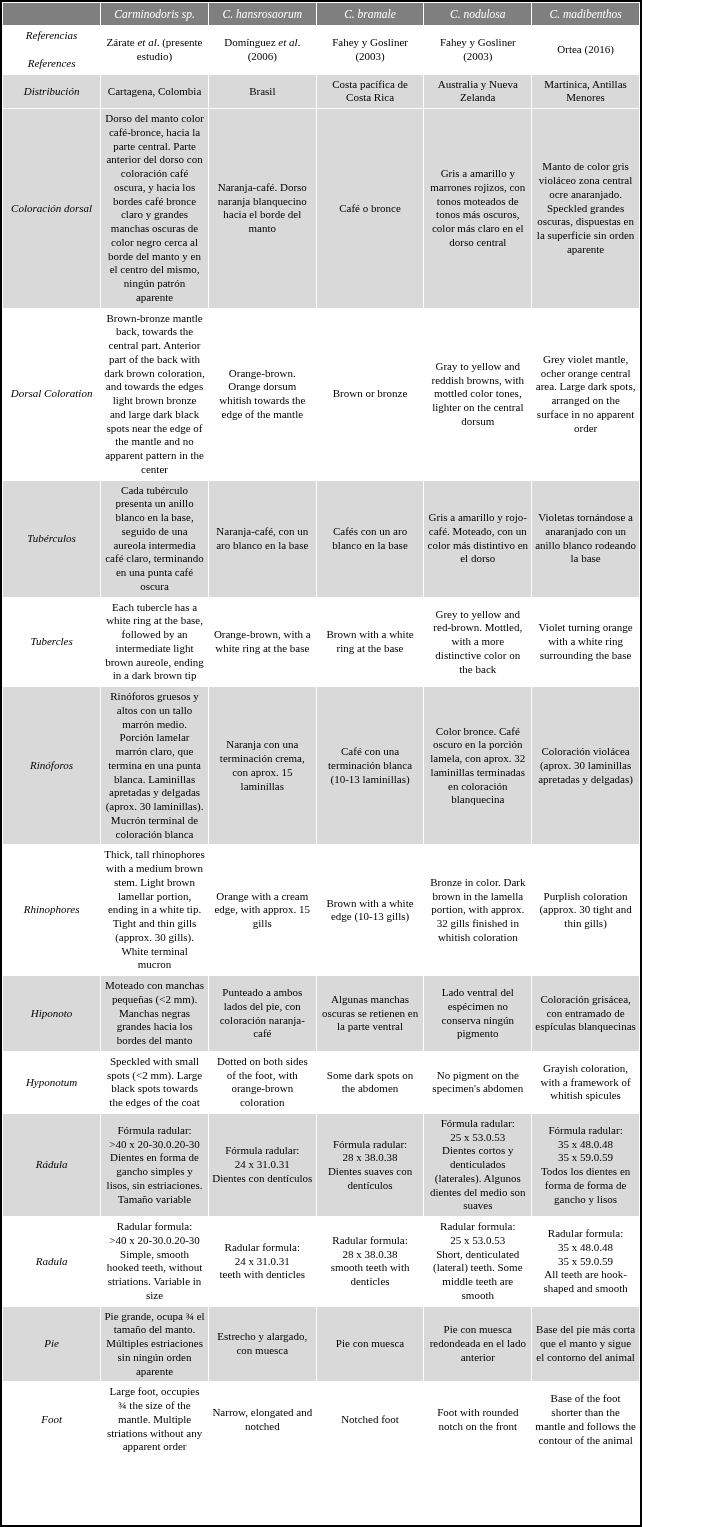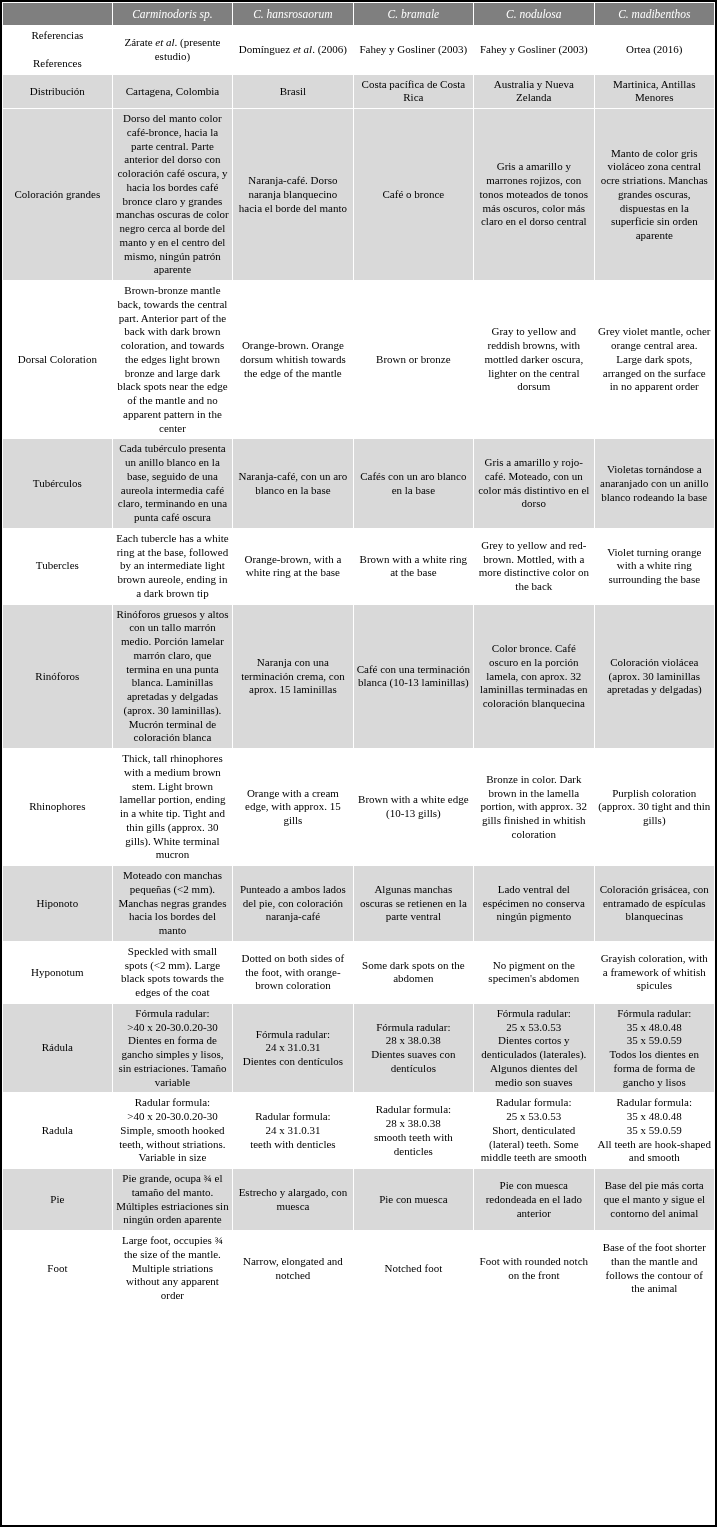--- a/index.html
+++ b/index.html
@@ -3,21 +3,21 @@
 <meta charset="utf-8">
 <style>
   * { margin: 0; padding: 0; box-sizing: border-box; }
   html, body { background: #ffffff; }
   body {
     width: 717px;
     font-family: "Liberation Serif", "DejaVu Serif", serif;
     color: #000000;
   }
   .page {
-    width: 717px;
+    width: 642px;
     min-height: 1527px;
     background: #ffffff;
     border: 2px solid #000000;
   }
   table.comparison {
     width: 100%;
     table-layout: fixed;
     border-collapse: separate;
     border-spacing: 1px;
     background: #ffffff;
@@ -36,21 +36,21 @@
   }
   thead th {
     background: var(--header-bg, #7f7f7f);
     color: var(--header-text, #ffffff);
     font-style: italic;
     font-size: 11.5px;
     padding: 4px 2px;
   }
   tbody tr.shaded th, tbody tr.shaded td { background: var(--row-shade, #d9d9d9); }
   tbody tr.plain th, tbody tr.plain td { background: var(--row-plain, #ffffff); }
-  tbody th { font-size: 11px; }
+  tbody th { font-size: 11px; font-style: italic; }
   i { font-style: italic; }
 </style>
 </head>
 <body>
 
 <div class="page">
   <table class="comparison">
     <colgroup>
       <col class="label-col">
       <col class="species-col">
@@ -82,33 +82,33 @@
         </tr>
         <tr class="shaded">
           <th>Distribución</th>
           <td>Cartagena, Colombia</td>
           <td>Brasil</td>
           <td>Costa pacífica de Costa Rica</td>
           <td>Australia y Nueva Zelanda</td>
           <td>Martinica, Antillas Menores</td>
         </tr>
         <tr class="shaded">
-          <th>Coloración grandes</th>
+          <th>Coloración dorsal</th>
           <td>Dorso del manto color café-bronce, hacia la parte central. Parte anterior del dorso con coloración café oscura, y hacia los bordes café bronce claro y grandes manchas oscuras de color negro cerca al borde del manto y en el centro del mismo, ningún patrón aparente</td>
           <td>Naranja-café. Dorso naranja blanquecino hacia el borde del manto</td>
           <td>Café o bronce</td>
           <td>Gris a amarillo y marrones rojizos, con tonos moteados de tonos más oscuros, color más claro en el dorso central</td>
-          <td>Manto de color gris violáceo zona central ocre striations. Manchas grandes oscuras, dispuestas en la superficie sin orden aparente</td>
+          <td>Manto de color gris violáceo zona central ocre anaranjado. Speckled grandes oscuras, dispuestas en la superficie sin orden aparente</td>
         </tr>
         <tr class="plain">
           <th>Dorsal Coloration</th>
           <td>Brown-bronze mantle back, towards the central part. Anterior part of the back with dark brown coloration, and towards the edges light brown bronze and large dark black spots near the edge of the mantle and no apparent pattern in the center</td>
           <td>Orange-brown. Orange dorsum whitish towards the edge of the mantle</td>
           <td>Brown or bronze</td>
-          <td>Gray to yellow and reddish browns, with mottled darker oscura, lighter on the central dorsum</td>
+          <td>Gray to yellow and reddish browns, with mottled color tones, lighter on the central dorsum</td>
           <td>Grey violet mantle, ocher orange central area. Large dark spots, arranged on the surface in no apparent order</td>
         </tr>
         <tr class="shaded">
           <th>Tubérculos</th>
           <td>Cada tubérculo presenta un anillo blanco en la base, seguido de una aureola intermedia café claro, terminando en una punta café oscura</td>
           <td>Naranja-café, con un aro blanco en la base</td>
           <td>Cafés con un aro blanco en la base</td>
           <td>Gris a amarillo y rojo-café. Moteado, con un color más distintivo en el dorso</td>
           <td>Violetas tornándose a anaranjado con un anillo blanco rodeando la base</td>
         </tr>

